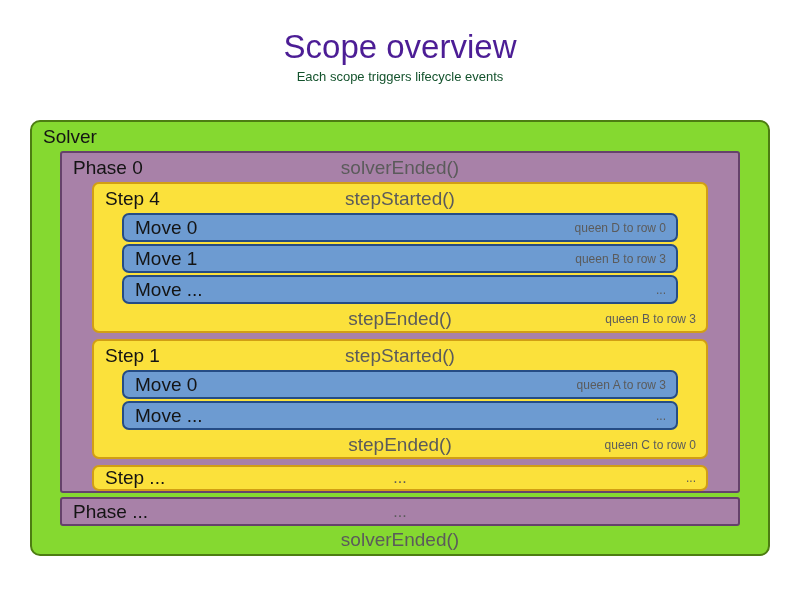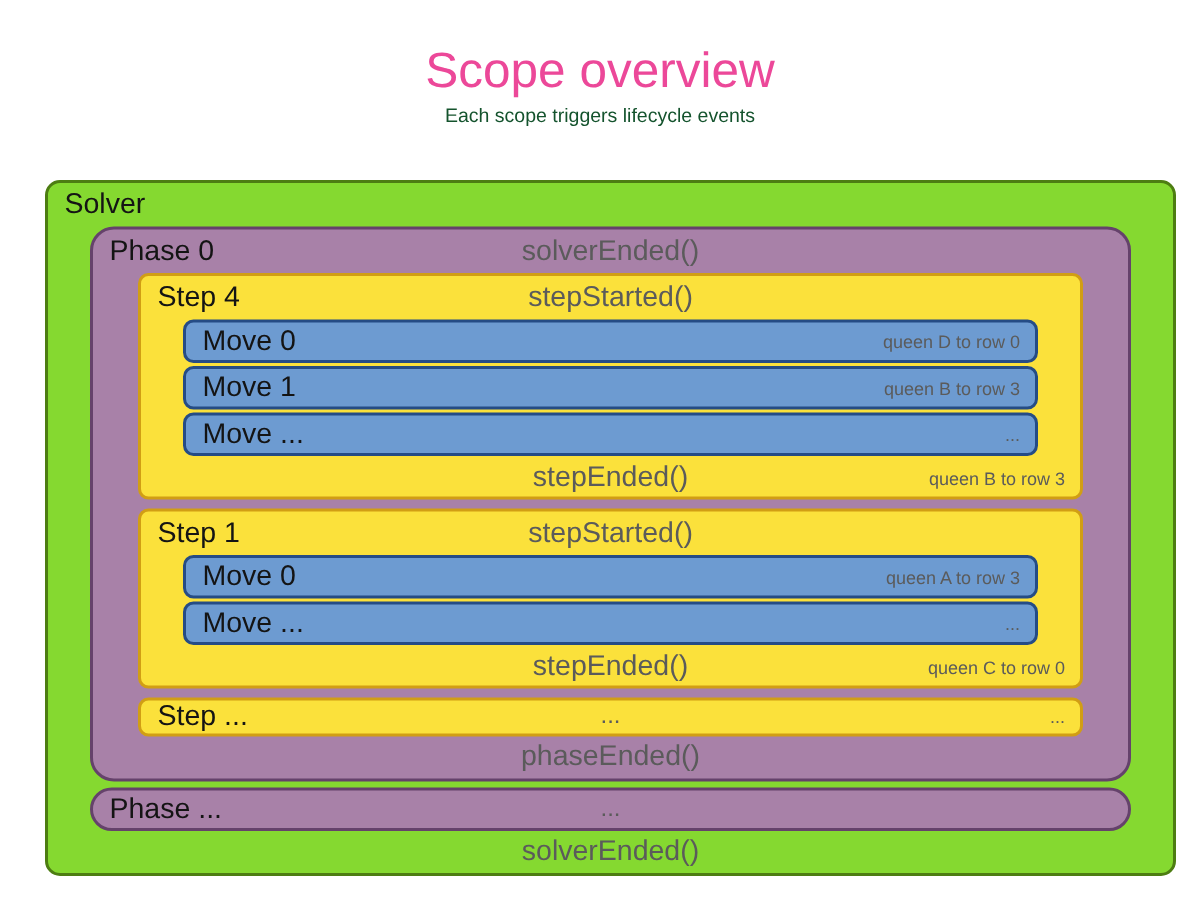--- a/index.html
+++ b/index.html
@@ -1,34 +1,34 @@
 <!DOCTYPE html>
 <html style="--solver-fill: #85d930; --solver-border: #4d7d12; --phase-fill: #a881a8; --phase-border: #65426b; --step-fill: #fbe13b; --step-border: #d19e14; --move-fill: #6d9bd1; --move-border: #254c85; --event-text: #5b5b5b;"><head>
 <meta charset="utf-8">
 <style>
   * { box-sizing: border-box; margin: 0; padding: 0; }
   html, body { width: 800px; height: 600px; background: #ffffff;
     font-family: "Liberation Sans", sans-serif; overflow: hidden; }
 
   .page-header { text-align: center; padding-top: 26px; }
-  .page-title { font-size: 33px; font-weight: 400; color: #ec4899; line-height: 42px; }
+  .page-title { font-size: 33px; font-weight: 400; color: #4c1d95; line-height: 42px; }
   .page-subtitle { font-size: 13px; color: #14532d; line-height: 18px; }
 
   .box { border-style: solid; border-width: 2px; }
   .solver {
-    margin: 34px 16px 0 30px;
+    margin: 34px 30px 0 30px;
     background: var(--solver-fill, #85d930);
     border-color: var(--solver-border, #4d7d12);
     border-radius: 10px;
   }
   .phase {
     margin: 0 28px;
     background: var(--phase-fill, #a881a8);
     border-color: var(--phase-border, #65426b);
-    border-radius: 16px;
+    border-radius: 3px;
   }
   .step {
     margin: 0 30px;
     background: var(--step-fill, #fbe13b);
     border-color: var(--step-border, #d19e14);
     border-radius: 7px;
   }
   .step + .step { margin-top: 6px; }
   .move {
     margin: 0 28px 2px 28px;
@@ -117,23 +117,20 @@
         <span class="note">queen C to row 0</span>
       </div>
     </div>
 
     <div class="box step thin row">
       <span class="label">Step ...</span>
       <span class="event">...</span>
       <span class="note">...</span>
     </div>
 
-    <div class="row row-wide">
-      <span class="event">phaseEnded()</span>
-    </div>
   </div>
 
   <div class="box phase thin row">
     <span class="label">Phase ...</span>
     <span class="event">...</span>
   </div>
 
   <div class="row row-wide">
     <span class="event">solverEnded()</span>
   </div>

